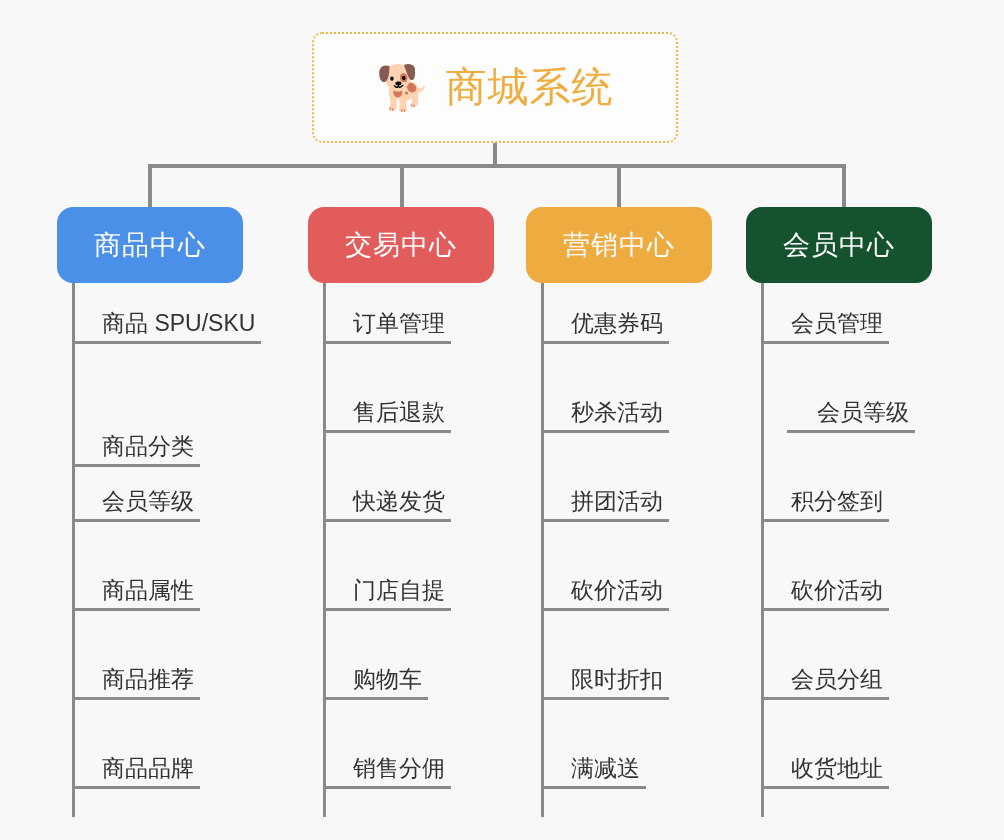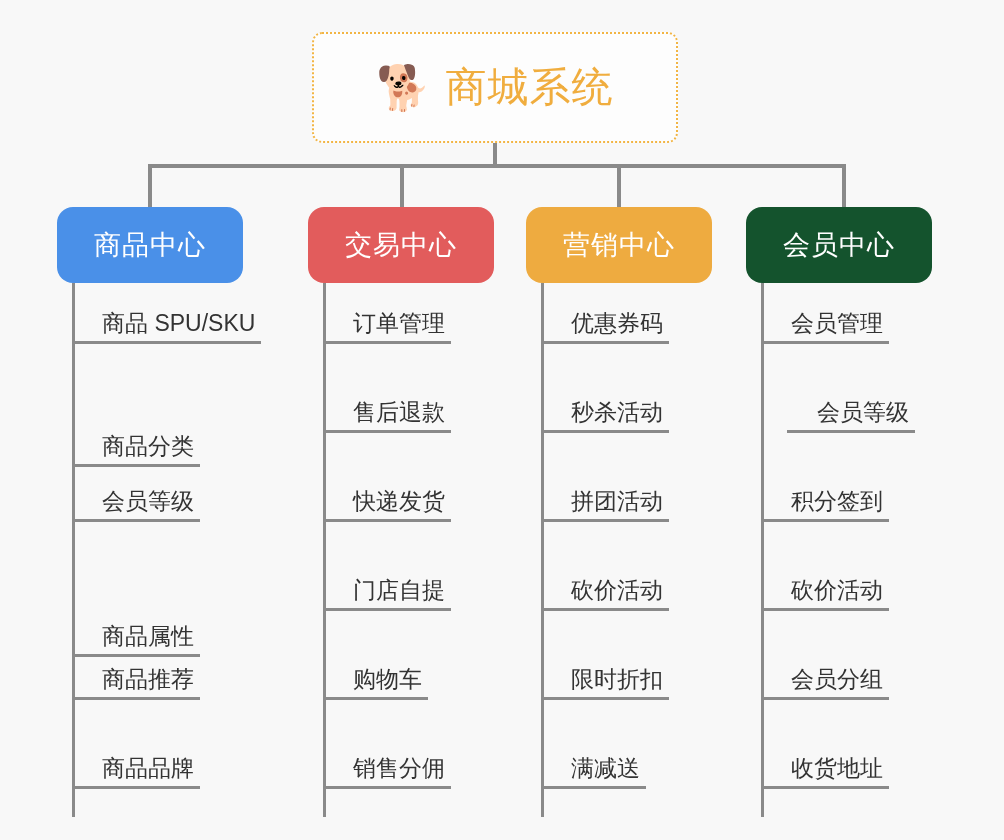--- a/index.html
+++ b/index.html
@@ -125,21 +125,21 @@
       <div class="spine" style="height:534px;"></div>
       <div class="leaf" style="top:0px;">
         <span class="leaf-label">商品 SPU/SKU</span>
       </div>
       <div class="leaf" style="top:89px;margin-top:34px;">
         <span class="leaf-label">商品分类</span>
       </div>
       <div class="leaf" style="top:178px;">
         <span class="leaf-label">会员等级</span>
       </div>
-      <div class="leaf" style="top:267px;margin-top:46px;">
+      <div class="leaf" style="top:267px;">
         <span class="leaf-label">商品属性</span>
       </div>
       <div class="leaf" style="top:356px;">
         <span class="leaf-label">商品推荐</span>
       </div>
       <div class="leaf" style="top:445px;">
         <span class="leaf-label">商品品牌</span>
       </div>
     </div>
   </div>

